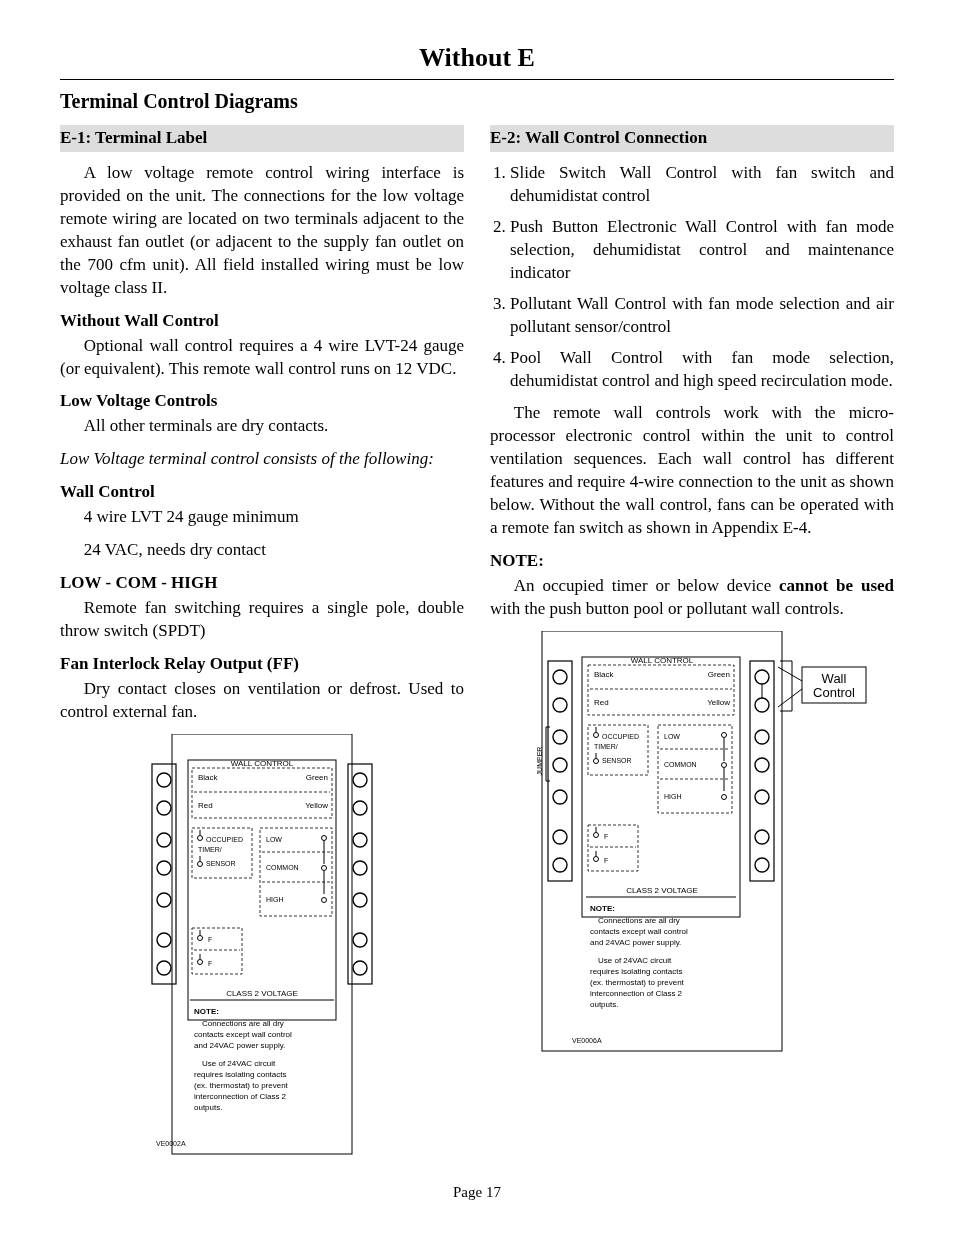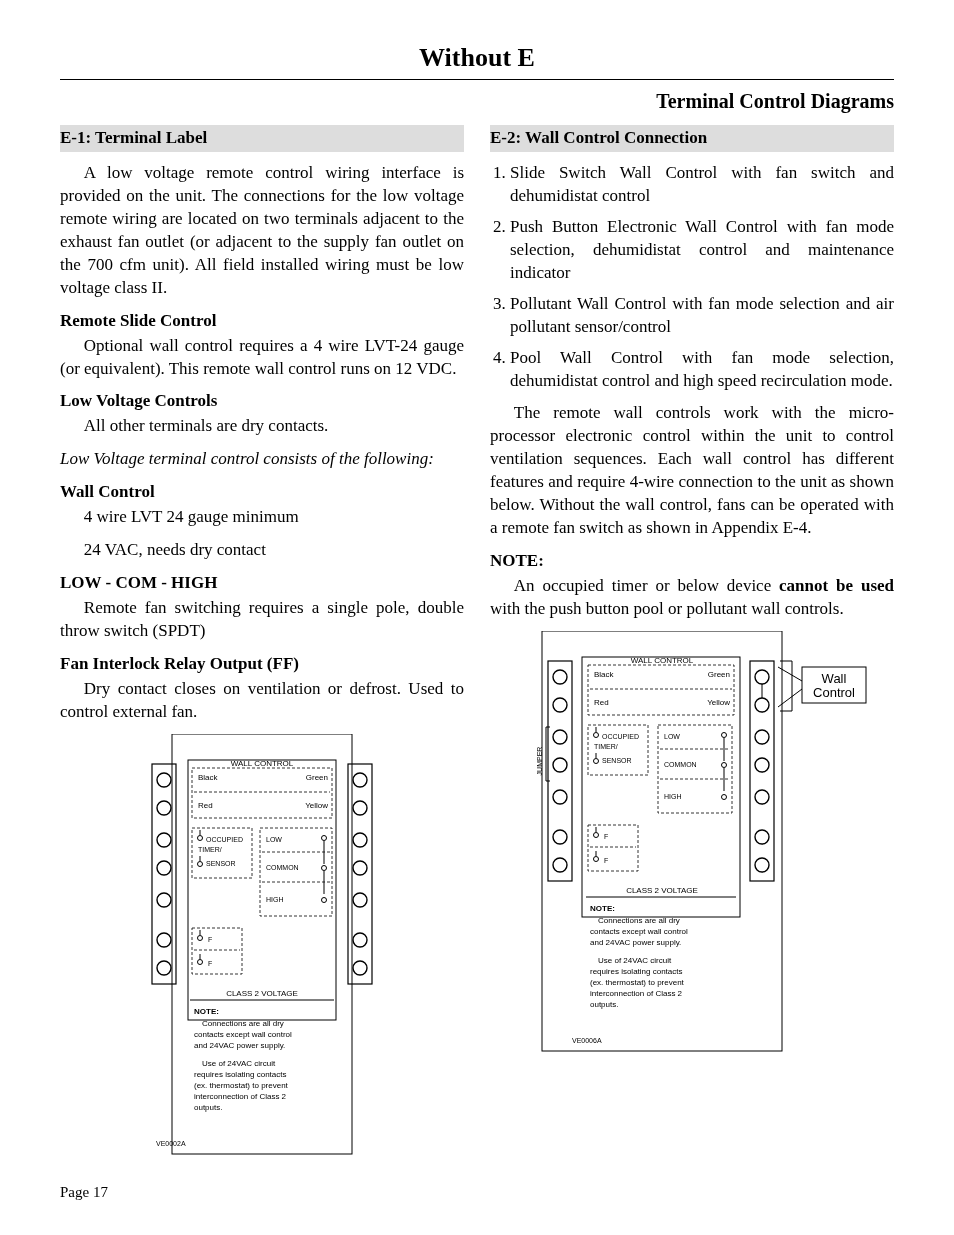--- a/index.html
+++ b/index.html
@@ -17,21 +17,21 @@
   }
   h1.appendix {
     text-align: center;
     font-size: 26px;
     font-weight: bold;
     margin: 0 0 2px 0;
     border-bottom: 1.5px solid #000;
     padding-bottom: 4px;
   }
   h2.subtitle {
-    text-align: right;
+    text-align: left;
     font-size: 20px;
     font-weight: bold;
     margin: 8px 0 10px 0;
   }
   .cols {
     display: flex;
     gap: 26px;
   }
   .col {
     flex: 1;
@@ -45,21 +45,21 @@
     padding: 2px 0;
     margin: 0 0 10px 0;
   }
   p { margin: 0 0 10px 0; }
   .indent { text-indent: 1.4em; text-align: justify; }
   .sub-head { font-weight: bold; margin: 6px 0 2px 0; }
   .italic { font-style: italic; }
   ol.remote-list { margin: 4px 0 10px 20px; padding: 0; text-align: justify; }
   ol.remote-list li { margin-bottom: 8px; }
   strong { font-weight: bold; }
-  .page-num { text-align: left; font-size: 15px; margin-top: 18px; }
+  .page-num { text-align: center; font-size: 15px; margin-top: 18px; }
   
   .diagram-wrap { display: flex; justify-content: center; margin-top: 6px; }
   svg.diagram { font-family: Arial, Helvetica, sans-serif; }
   .d-outer { fill: none; stroke: #000; stroke-width: 1; }
   .d-term { fill: none; stroke: #000; stroke-width: 1.2; }
   .d-dash { fill: none; stroke: #000; stroke-width: 0.8; stroke-dasharray: 3 2; }
   .d-txt-sm { font-size: 8px; }
   .d-txt-xs { font-size: 7px; }
   .d-txt-bold { font-weight: bold; }
 </style>
@@ -70,21 +70,21 @@
   <h1 class="appendix">Without E</h1>
   <h2 class="subtitle">Terminal Control Diagrams</h2>
 
   <div class="cols">
 
     <div class="col">
       <div class="section-bar">E-1: Terminal Label</div>
 
       <p class="indent">A low voltage remote control wiring interface is provided on the unit. The connections for the low voltage remote wiring are located on two terminals adjacent to the exhaust fan outlet (or adjacent to the supply fan outlet on the 700 cfm unit). All field installed wiring must be low voltage class II.</p>
 
-      <p class="sub-head">Remote Slide Control</p>
+      <p class="sub-head">Without Wall Control</p>
       <p class="indent">Optional wall control requires a 4 wire LVT-24 gauge (or equivalent). This remote wall control runs on 12 VDC.</p>
 
       <p class="sub-head">Low Voltage Controls</p>
       <p class="indent">All other terminals are dry contacts.</p>
 
       <p class="italic">Low Voltage terminal control consists of the following:</p>
 
       <p class="sub-head">Wall Control</p>
       <p class="indent">4 wire LVT 24 gauge minimum</p>
 

